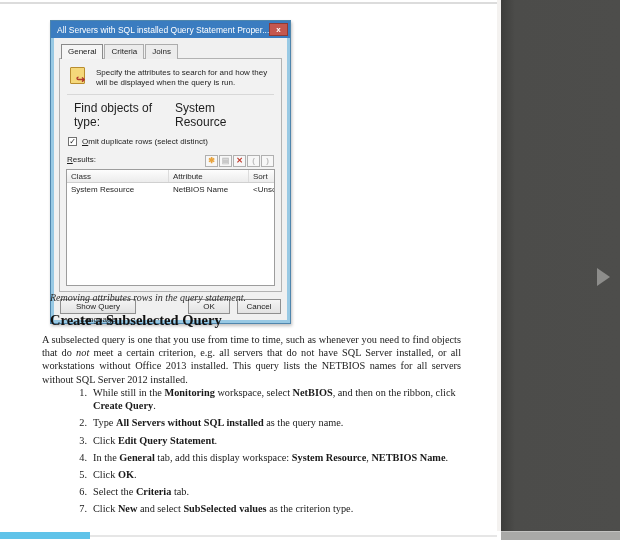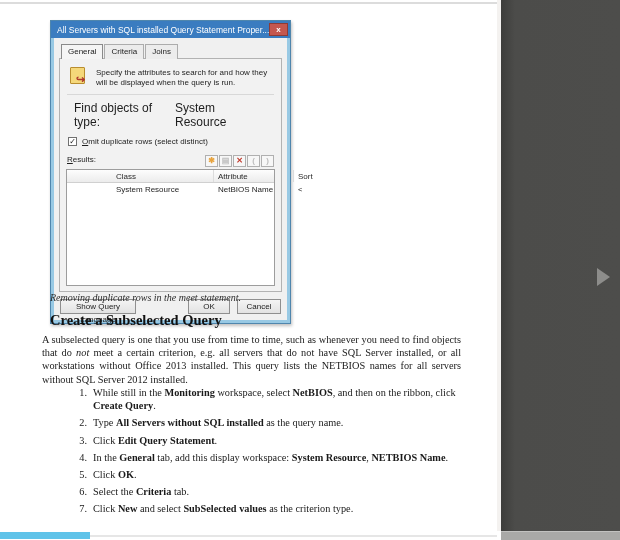--- a/index.html
+++ b/index.html
@@ -64,21 +64,21 @@
   .ic-del{color:#c0392b;font-weight:bold;}
 
   .results-table{border:1px solid #9d9d9d;background:#ffffff;height:117px;box-sizing:border-box;}
   .rt-header{display:flex;border-bottom:1px solid #d0d0d0;
     background:linear-gradient(#fdfdfd,#ececec);}
   .rt-header .cell{font-size:8px;color:#2a2a2a;padding:2px 4px 1px;
     border-right:1px solid #dcdcdc;box-sizing:border-box;}
   .rt-row{display:flex;cursor:default;}
   .rt-row .cell{font-size:8px;color:#1e1e1e;padding:2px 4px 1px;box-sizing:border-box;
     white-space:nowrap;overflow:hidden;}
-  .c1{width:102px;flex:none;margin-left:45px;}
+  .c1{width:102px;flex:none;}
   .c2{width:80px;flex:none;}
   .c3{flex:1;border-right:none !important;}
 
   .btn-row{display:flex;align-items:center;margin:7px 1px 0;}
   .win-btn{border:1px solid #8f8f8f;background:linear-gradient(#f4f4f4,#e2e2e2);
     font-size:8px;color:#1c1c1c;text-align:center;line-height:13px;height:15px;
     box-sizing:border-box;cursor:pointer;}
   .btn-sql{width:76px;}
   .btn-ok{width:42px;margin-left:auto;}
   .btn-cancel{width:44px;margin-left:7px;}
@@ -161,21 +161,21 @@
       </div>
     </div>
     <div class="btn-row">
       <span class="win-btn btn-sql"><span>Show Query </span><span style="text-decoration: underline;">L</span><span>anguage</span></span>
       <span class="win-btn btn-ok">OK</span>
       <span class="win-btn btn-cancel">Cancel</span>
     </div>
   </div>
 </div>
 
-<div class="caption">Removing duplicate rows in the meet statement.</div>
+<div class="caption">Removing attributes rows in the query statement.</div>
 <div class="heading">Create a Subselected Query</div>
 <div class="paragraph"><span>A subselected query is one that you use from time to time, such as whenever you need to find objects that do </span><span style="font-style: italic;">not</span><span> meet a certain criterion, e.g. all servers that do not have SQL Server installed, or all workstations without Office 2013 installed. This query lists the NETBIOS names for all servers without SQL Server 2012 installed.</span></div>
 
 <div class="steps">
   <div class="step">
     <span class="step-num">1.</span>
     <span class="step-text"><span>While still in the </span><span style="font-weight: bold;">Monitoring</span><span> workspace, select </span><span style="font-weight: bold;">NetBIOS</span><span>, and then on the ribbon, click </span><span style="font-weight: bold;">Create Query</span><span>.</span></span>
   </div>
   <div class="step">
     <span class="step-num">2.</span>

